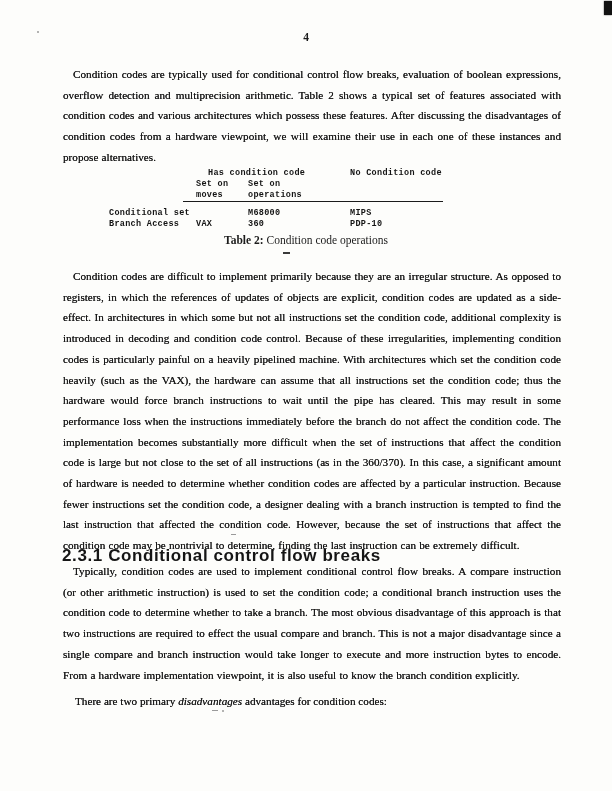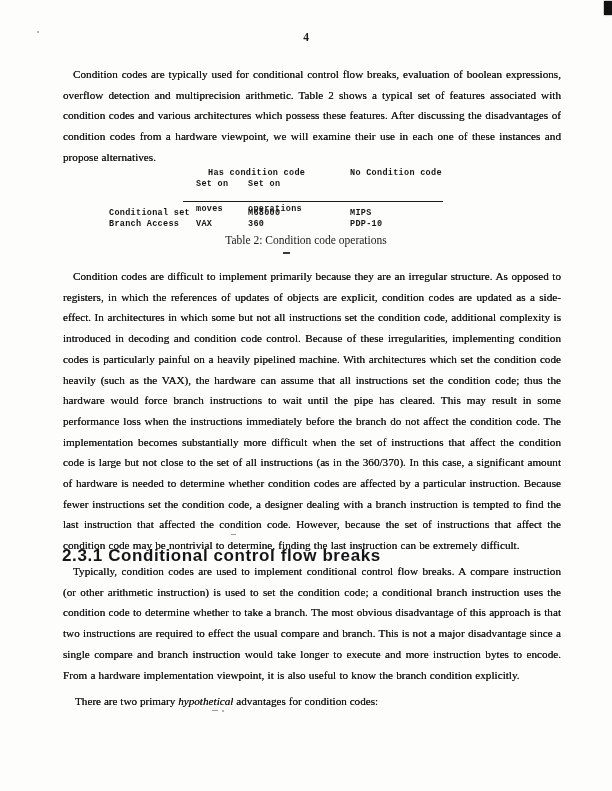--- a/index.html
+++ b/index.html
@@ -52,36 +52,36 @@
     white-space: pre;
     color: #141414;
     padding-left: 12px;
   }
   .c1 { left: 97px; }
   .c2 { left: 184px; }
   .c3 { left: 236px; }
   .c4 { left: 306px; margin-left: 32px; }
   .hrow1 { top: 168px; }
   .hrow2 { top: 179px; }
-  .hrow3 { top: 204px; text-align: right; }
+  .hrow3 { top: 190px; text-align: right; }
   .trow1 { top: 208px; }
   .trow2 { top: 219px; }
   .table-rule {
     position: absolute;
     top: 201px; left: 183px;
     width: 260px; height: 1px;
     background: #1b1b1b;
   }
   .table-caption {
     position: absolute;
     top: 234px; left: 0; right: 0;
     text-align: center;
     font-size: 11.5px;
   }
-  .caption-label { font-weight: normal; }
+  .caption-label { font-weight: bold; }
   .caption-dash {
     position: absolute;
     top: 252px; left: 283px;
     width: 7px; height: 2px;
     background: #3a3a3a;
   }
   .section-heading {
     position: absolute;
     top: 546px; left: 62px;
     margin: 0;
@@ -147,15 +147,15 @@
     <span>Condition code operations</span>
   </div>
   <div class="caption-dash"></div>
 
   <p class="body-para para2">Condition codes are difficult to implement primarily because they are an irregular structure. As opposed to registers, in which the references of updates of objects are explicit, condition codes are updated as a side-effect. In architectures in which some but not all instructions set the condition code, additional complexity is introduced in decoding and condition code control. Because of these irregularities, implementing condition codes is particularly painful on a heavily pipelined machine. With architectures which set the condition code heavily (such as the VAX), the hardware can assume that all instructions set the condition code; thus the hardware would force branch instructions to wait until the pipe has cleared. This may result in some performance loss when the instructions immediately before the branch do not affect the condition code. The implementation becomes substantially more difficult when the set of instructions that affect the condition code is large but not close to the set of all instructions (as in the 360/370). In this case, a significant amount of hardware is needed to determine whether condition codes are affected by a particular instruction. Because fewer instructions set the condition code, a designer dealing with a branch instruction is tempted to find the last instruction that affected the condition code. However, because the set of instructions that affect the condition code may be nontrivial to determine, finding the last instruction can be extremely difficult.</p>
 
   <h3 class="section-heading">2.3.1 Conditional control flow breaks</h3>
 
   <p class="body-para para3">Typically, condition codes are used to implement conditional control flow breaks. A compare instruction (or other arithmetic instruction) is used to set the condition code; a conditional branch instruction uses the condition code to determine whether to take a branch. The most obvious disadvantage of this approach is that two instructions are required to effect the usual compare and branch. This is not a major disadvantage since a single compare and branch instruction would take longer to execute and more instruction bytes to encode. From a hardware implementation viewpoint, it is also useful to know the branch condition explicitly.</p>
 
-  <p class="closing-para"><span>There are two primary </span><i>hypothetical</i><span> advantages for condition codes:</span></p>
+  <p class="closing-para"><span>There are two primary </span><i>disadvantages</i><span> advantages for condition codes:</span></p>
 
 </div>
 
 </body></html>

